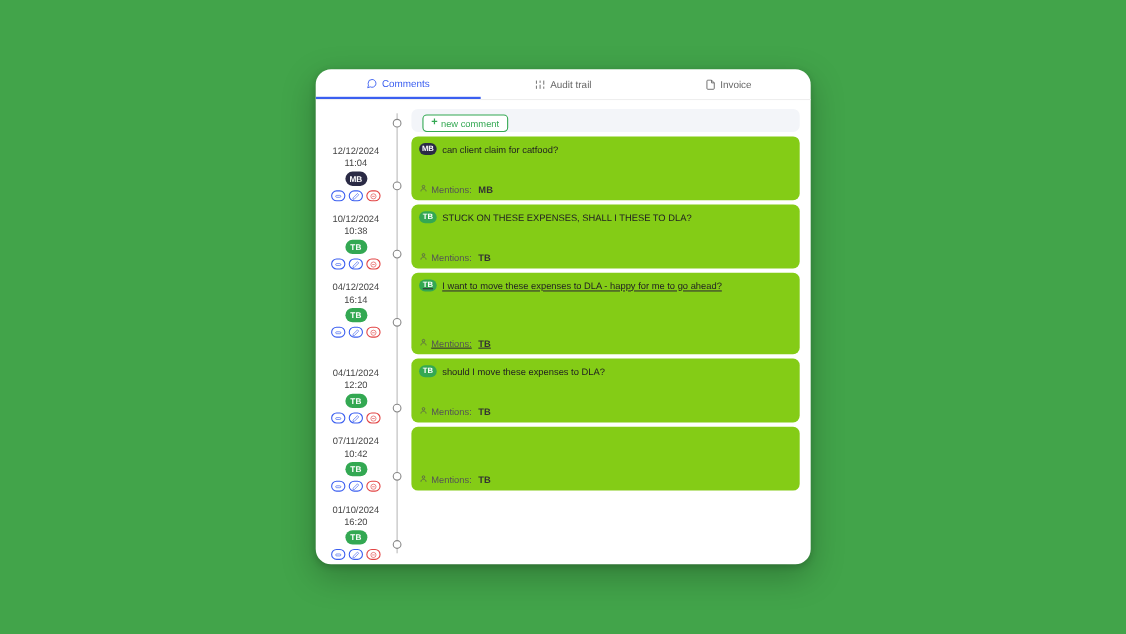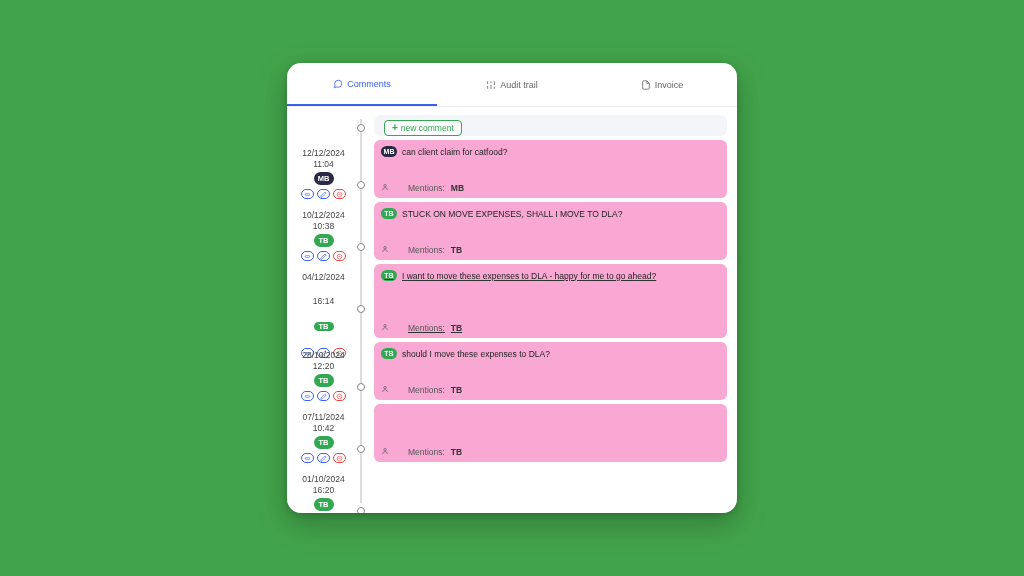--- a/index.html
+++ b/index.html
@@ -18,21 +18,21 @@
     height: 450px;
     background: #fff;
     border-radius: 14px;
     box-shadow: 0 10px 30px rgba(0,0,0,0.25), 0 2px 6px rgba(0,0,0,0.15);
     display: flex;
     flex-direction: column;
     overflow: hidden;
   }
   .tabs {
     display: flex;
-    height: 44px;
+    height: 28px;
     border-bottom: 1px solid #eee;
   }
   .tab {
     flex: 1;
     display: flex;
     align-items: center;
     justify-content: center;
     gap: 4px;
     font-size: 9px;
     color: #666;
@@ -80,21 +80,21 @@
   }
   .entry-meta {
     height: 58px;
     display: flex;
     flex-direction: column;
     align-items: center;
     justify-content: flex-start;
     padding-top: 2px;
     margin-bottom: 4px;
   }
-  .entry-meta.tall { height: 74px; gap: 13px; }
+  .entry-meta.tall { height: 74px; }
   .date, .time { font-size: 8.5px; color: #444; line-height: 11px; }
   .avatar {
     margin-top: 2px;
     width: 20px; height: 13px;
     border-radius: 7px;
     display: flex; align-items: center; justify-content: center;
     font-size: 7.5px; font-weight: 700; color: #fff;
   }
   .avatar.mb { background: #2a2a45; }
   .avatar.tb { background: #33a852; }
@@ -137,21 +137,21 @@
   .new-comment-btn .plus { font-weight: 700; font-size: 10px; line-height: 8px;}
   .new-row {
     background: #f3f5f9;
     border-radius: 6px;
     padding: 5px 6px;
     margin-bottom: 4px;
     height: 21px;
   }
 
   .comment-box {
-    background: #f9a8d4;
+    background: #84cc16;
     border-radius: 6px;
     padding: 6px 7px 5px 7px;
     margin-bottom: 4px;
     height: 58px;
     display: flex;
     flex-direction: column;
   }
   .comment-box.tall { height: 74px; text-decoration: underline; }
   .comment-head {
     display: flex;
@@ -165,21 +165,21 @@
     flex-shrink: 0;
   }
   .mini-avatar.mb { background: #2a2a45; }
   .mini-avatar.tb { background: #33a852; }
   .comment-text { font-size: 8.5px; color: #222; }
   .mentions {
     margin-top: auto;
     display: flex; align-items: center; gap: 6px;
     font-size: 8.5px; color: #555;
   }
-  .mentions .lbl { display: inline-flex; align-items: center; gap: 19px; }
+  .mentions .lbl { display: inline-flex; align-items: center; gap: 3px; }
   .mentions svg { width: 8px; height: 8px; stroke: #555; }
   .mentions .who { font-weight: 700; color: #333; }
 </style>
 </head>
 <body>
 
 <div class="card">
 
   <div class="tabs">
     <div class="tab active">
@@ -274,21 +274,21 @@
             </div>
             <div class="action-btn ab-red">
               <svg viewBox="0 0 24 24" fill="none" stroke-width="2">
                 <circle cx="12" cy="12" r="8"></circle>
                 <line x1="8" y1="12" x2="16" y2="12"></line>
               </svg>
             </div>
           </div>
         </div>
         <div class="entry-meta">
-          <div class="date">28/10/2024</div>
+          <div class="date">04/11/2024</div>
           <div class="time">12:20</div>
           <div class="avatar tb">TB</div>
           <div class="action-row">
             <div class="action-btn ab-blue">
               <svg viewBox="0 0 24 24" fill="none" stroke-width="2">
                 <rect x="4" y="9" width="16" height="6" rx="3"></rect>
               </svg>
             </div>
             <div class="action-btn ab-blue">
               <svg viewBox="0 0 24 24" fill="none" stroke-width="2">
@@ -393,21 +393,21 @@
                   <path d="M5 21c0-4 3-7 7-7s7 3 7 7"></path>
                 </svg></span>
               <span>Mentions:</span>
             </span>
             <span class="who">MB</span>
           </div>
         </div>
         <div class="comment-box">
           <div class="comment-head">
             <span class="mini-avatar tb">TB</span>
-            <span class="comment-text">STUCK ON MOVE EXPENSES, SHALL I MOVE TO DLA?</span>
+            <span class="comment-text">STUCK ON THESE EXPENSES, SHALL I THESE TO DLA?</span>
           </div>
           <div class="mentions">
             <span class="lbl">
               <span><svg viewBox="0 0 24 24" fill="none" stroke-width="2">
                   <circle cx="12" cy="8" r="3.5"></circle>
                   <path d="M5 21c0-4 3-7 7-7s7 3 7 7"></path>
                 </svg></span>
               <span>Mentions:</span>
             </span>
             <span class="who">TB</span>

